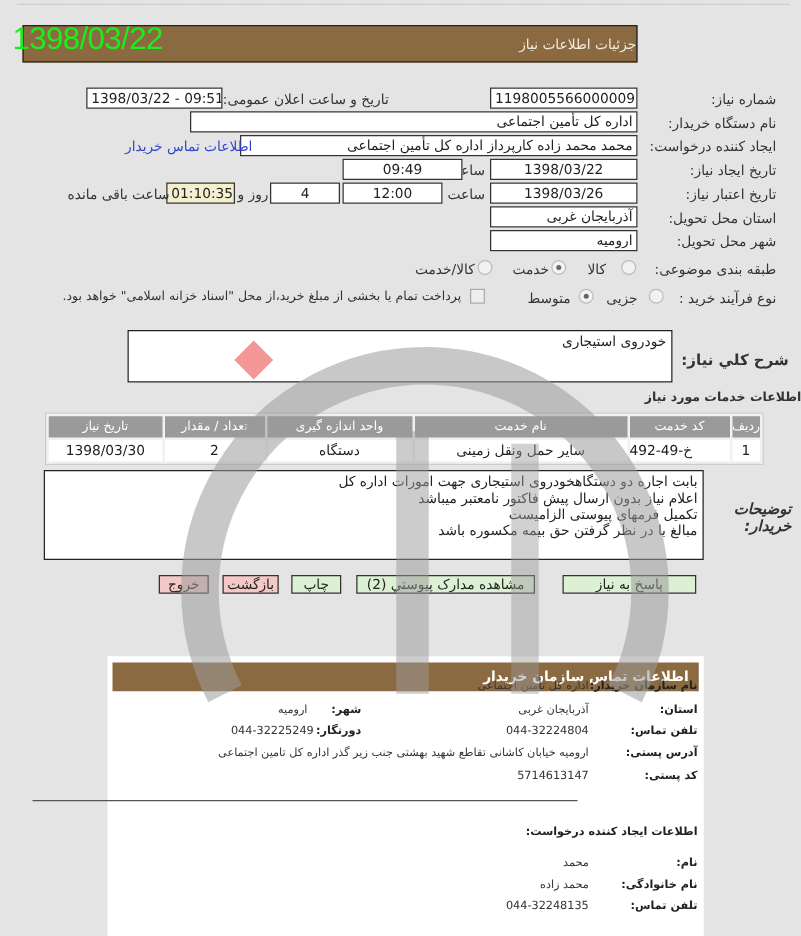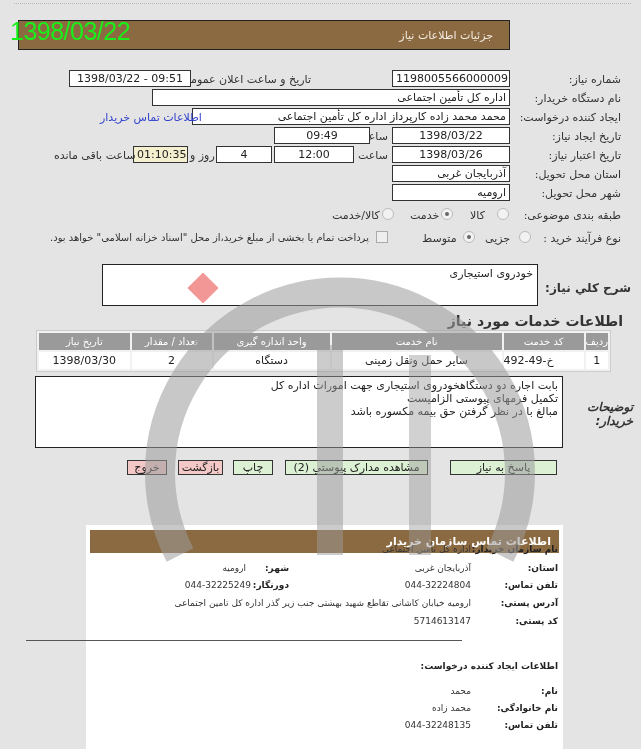--- a/index.html
+++ b/index.html
@@ -1,20 +1,20 @@
 <!DOCTYPE html>
 <html><head>
 <meta charset="utf-8">
 <style>
   * { box-sizing: border-box; margin: 0; padding: 0; }
   body { width: 641px; height: 749px; background: #e4e4e4; font-family: "DejaVu Sans", sans-serif; font-size: 11px; color: #222; position: relative; overflow: hidden; }
   .top-dots { position: absolute; left: 14px; right: 10px; top: 3px; border-top: 1px dotted #b8b8b8; }
   .stamp { position: absolute; left: 10px; top: 17px; font-family: "Liberation Sans", sans-serif; font-size: 25px; color: #19ef19; z-index: 5; letter-spacing: -0.5px; }
   .title-bar { position: absolute; left: 18px; top: 20px; width: 492px; height: 30px; background: #8c6a41; border: 1px solid #222; }
-  .title-bar span { position: absolute; right: 16px; top: 8px; color: #f1ebe0; font-size: 11px; }
+  .title-bar span { position: absolute; right: 0; top: 8px; color: #f1ebe0; font-size: 11px; }
   .lbl { position: absolute; font-size: 11px; color: #333; white-space: nowrap; direction: rtl; }
   .box { position: absolute; background: #fff; border: 1px solid #333; height: 17px; font-size: 11px; line-height: 15px; padding: 0 3px; white-space: nowrap; overflow: hidden; }
   .box.c { text-align: center; }
   .box.r { text-align: right; direction: rtl; }
   .box.yellow { background: #f4efcf; }
   .link { position: absolute; color: #3344cc; font-size: 11px; direction: rtl; }
   .radio { position: absolute; width: 12px; height: 12px; border-radius: 50%; border: 1px solid #bbb; background: #f2f2f2; }
   .radio.on::after { content: ""; position: absolute; left: 3px; top: 3px; width: 4px; height: 4px; border-radius: 50%; background: #666; }
   .chk { position: absolute; width: 12px; height: 12px; border: 1px solid #aaa; background: #eee; }
   .area { position: absolute; background: #fff; border: 1px solid #222; font-size: 11px; direction: rtl; text-align: right; padding: 2px 4px; line-height: 13px; }
@@ -45,21 +45,21 @@
 <svg class="watermark" viewBox="0 0 430 400">
   <path d="M60 330 A180 180 0 1 1 380 330" fill="none" stroke="#9a9a9a" stroke-width="30" opacity="0.55"></path>
   <path d="M210 120 L210 330" stroke="#9a9a9a" stroke-width="26" opacity="0.5"></path>
   <path d="M300 130 L300 330" stroke="#9a9a9a" stroke-width="22" opacity="0.45"></path>
   <rect x="72" y="52" width="22" height="22" fill="#f28b8b" transform="rotate(45 83 63)" opacity="0.9"></rect>
 </svg>
 
 <div class="lbl" style="right:20px;top:73px;">شماره نیاز:</div>
 <div class="box c" style="left:392px;top:70px;width:118px;">1198005566000009</div>
 <div class="lbl" style="right:330px;top:73px;">تاریخ و ساعت اعلان عمومی:</div>
-<div class="box c" style="left:69px;top:70px;width:122px;">1398/03/22 - 09:51</div>
+<div class="box c" style="left:69px;top:70px;width:109px;">1398/03/22 - 09:51</div>
 
 <div class="lbl" style="right:20px;top:92px;">نام دستگاه خریدار:</div>
 <div class="box r" style="left:152px;top:89px;width:358px;">اداره کل تأمین اجتماعی</div>
 
 <div class="lbl" style="right:20px;top:111px;">ایجاد کننده درخواست:</div>
 <div class="box r" style="left:192px;top:108px;width:318px;">محمد محمد زاده  کارپرداز اداره کل تأمین اجتماعی</div>
 <a class="link" style="left:100px;top:111px;">اطلاعات تماس خریدار</a>
 
 <div class="lbl" style="right:20px;top:130px;">تاریخ ایجاد نیاز:</div>
 <div class="box c" style="left:392px;top:127px;width:118px;">1398/03/22</div>
@@ -93,21 +93,21 @@
 <div class="radio" style="left:519px;top:231px;"></div>
 <div class="lbl" style="left:485px;top:232px;">جزیی</div>
 <div class="radio on" style="left:463px;top:231px;"></div>
 <div class="lbl" style="left:422px;top:232px;">متوسط</div>
 <div class="chk" style="left:376px;top:231px;"></div>
 <div class="lbl" style="left:50px;top:232px;font-size:10px;">پرداخت تمام یا بخشی از مبلغ خرید،از محل "اسناد خزانه اسلامی" خواهد بود.</div>
 
 <div class="lbl bold" style="right:10px;top:281px;font-size:12px;">شرح کلي نیاز:</div>
 <div class="area" style="left:102px;top:264px;width:436px;height:42px;">خودروی استیجاری</div>
 
-<div class="lbl bold" style="right:18px;top:313px;font-size:14px;">اطلاعات خدمات مورد نیاز</div>
+<div class="lbl bold" style="right:0;top:313px;font-size:10px;">اطلاعات خدمات مورد نیاز</div>
 
 <table class="svc">
   <thead>
     <tr>
       <th style="width:20px;">ردیف</th>
       <th style="width:80px;">کد خدمت</th>
       <th style="width:170px;">نام خدمت</th>
       <th style="width:116px;">واحد اندازه گیری</th>
       <th style="width:80px;">تعداد / مقدار</th>
       <th>تاریخ نیاز</th>
@@ -121,20 +121,21 @@
       <td>دستگاه</td>
       <td>2</td>
       <td>1398/03/30</td>
     </tr>
   </tbody>
 </table>
 
 <div class="lbl bold" style="right:8px;top:400px;font-size:12px;line-height:14px;width:40px;white-space:normal;font-style:italic;">توضیحات خریدار:</div>
 <div class="area" style="left:35px;top:376px;width:528px;height:72px;">
   <div>بابت اجاره دو دستگاهخودروی استیجاری جهت امورات اداره کل</div>
+  <div>اعلام نیاز بدون ارسال پیش فاکتور نامعتبر میباشد</div>
   <div>تکمیل فرمهای پیوستی الزامیست</div>
   <div>مبالغ با در نظر گرفتن حق بیمه مکسوره باشد</div>
 </div>
 
 <div class="btn green" style="left:450px;top:460px;width:107px;">پاسخ به نیاز</div>
 <div class="btn green" style="left:285px;top:460px;width:143px;">مشاهده مدارک پیوستي (2)</div>
 <div class="btn green" style="left:233px;top:460px;width:40px;">چاپ</div>
 <div class="btn pink" style="left:178px;top:460px;width:45px;">بازگشت</div>
 <div class="btn pink" style="left:127px;top:460px;width:40px;">خروج</div>
 

